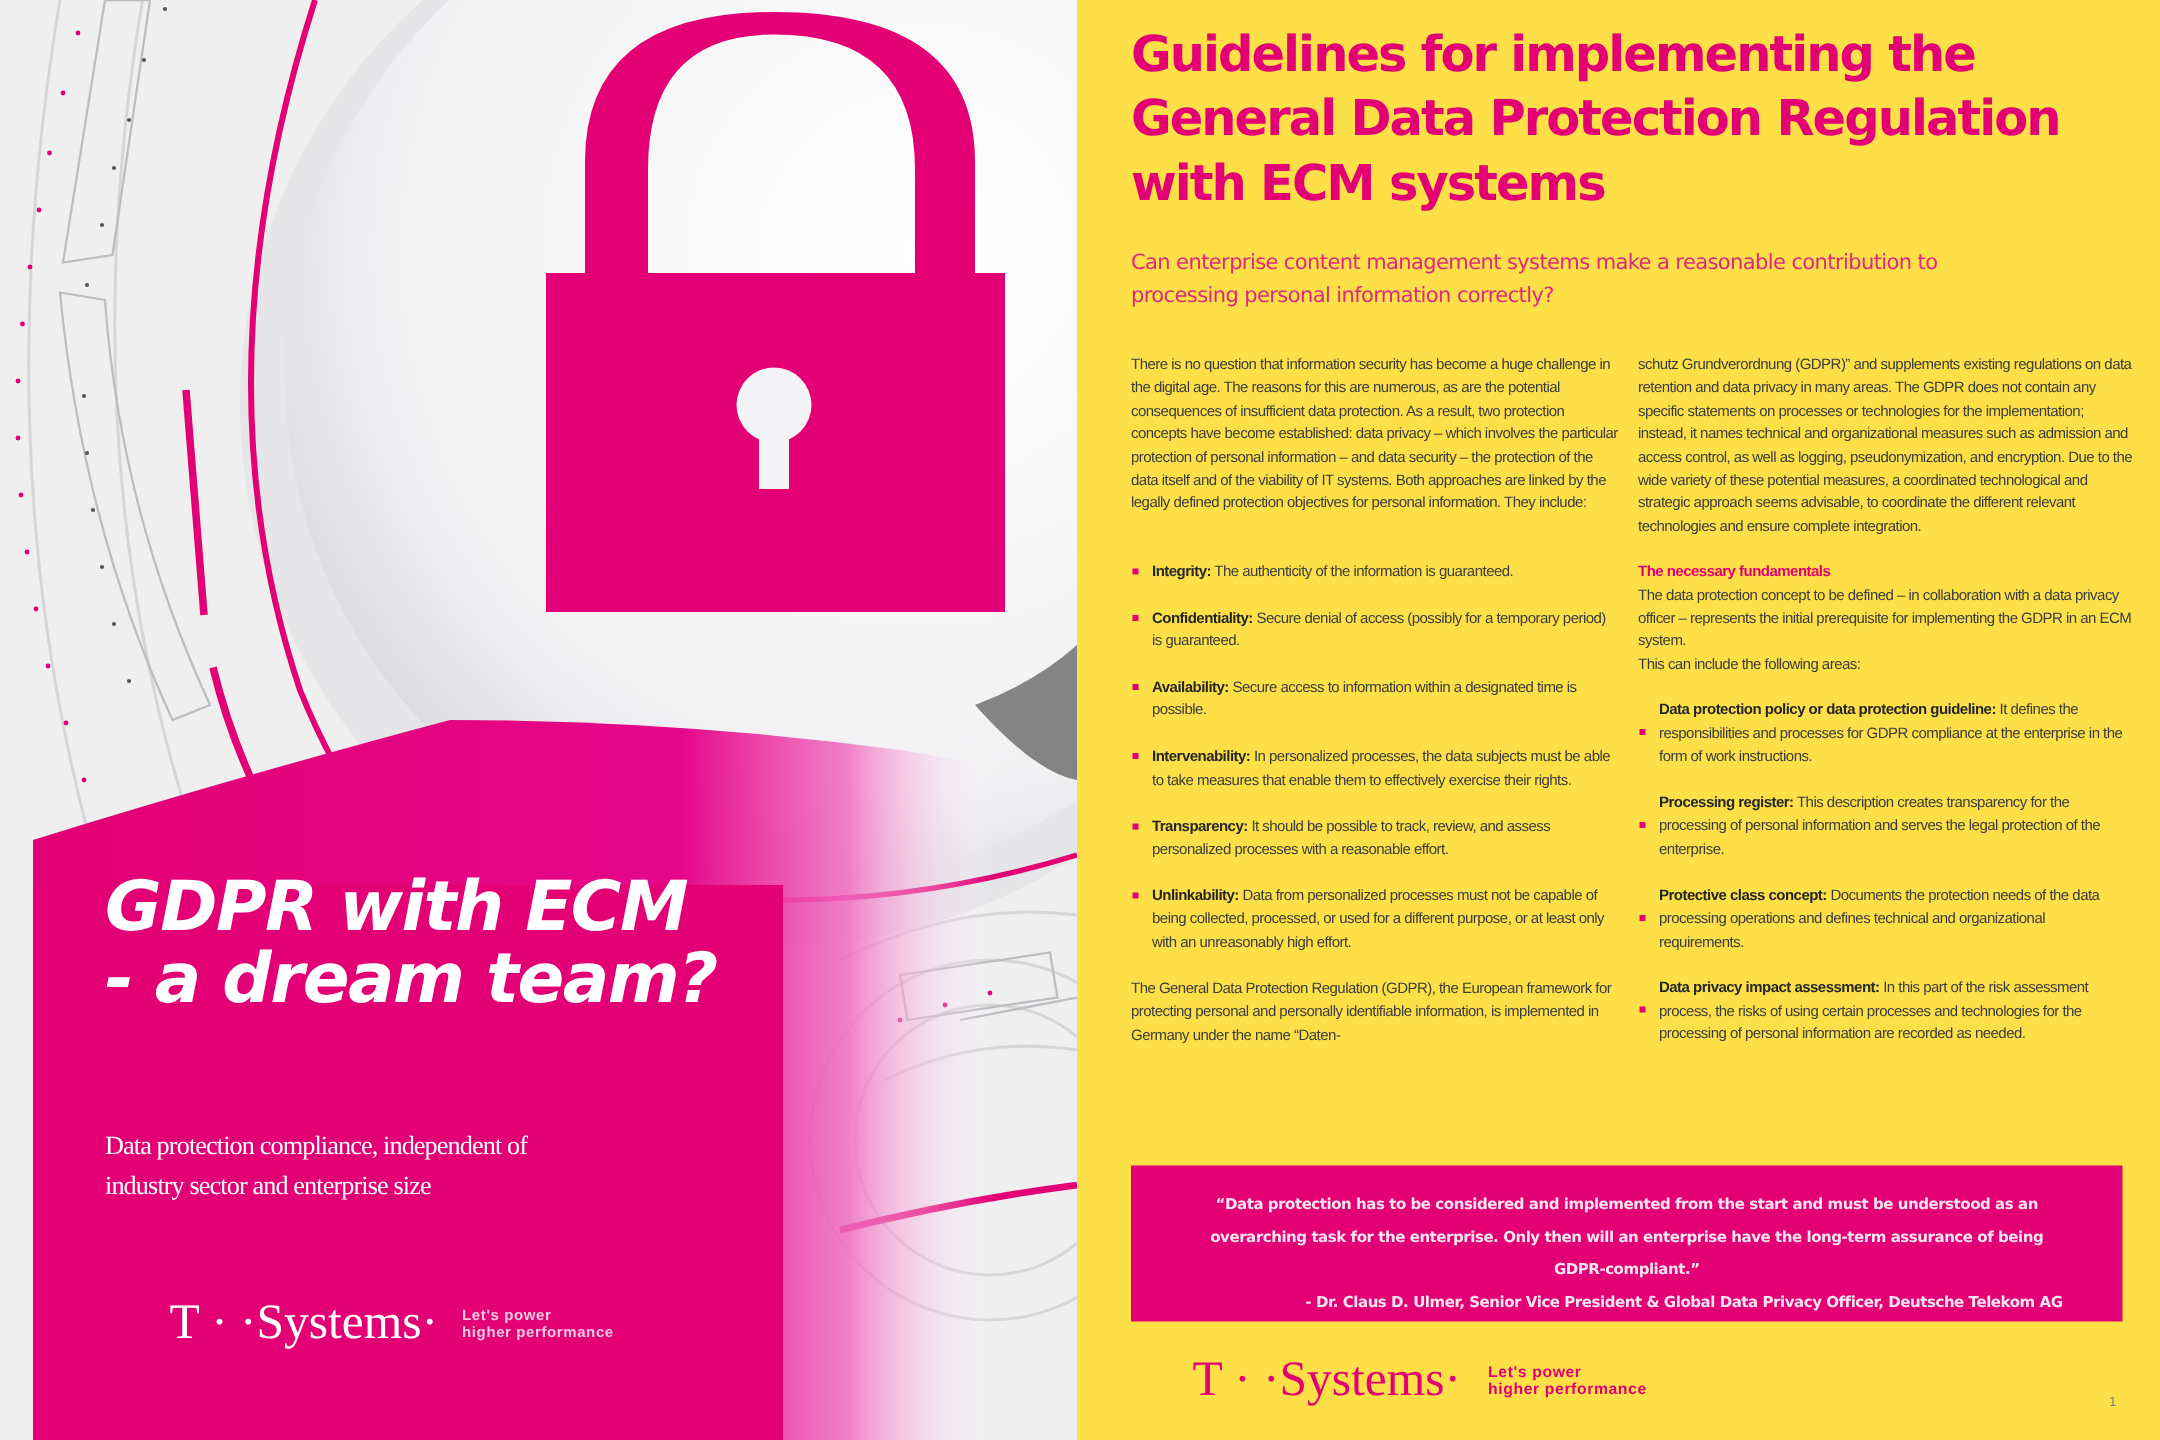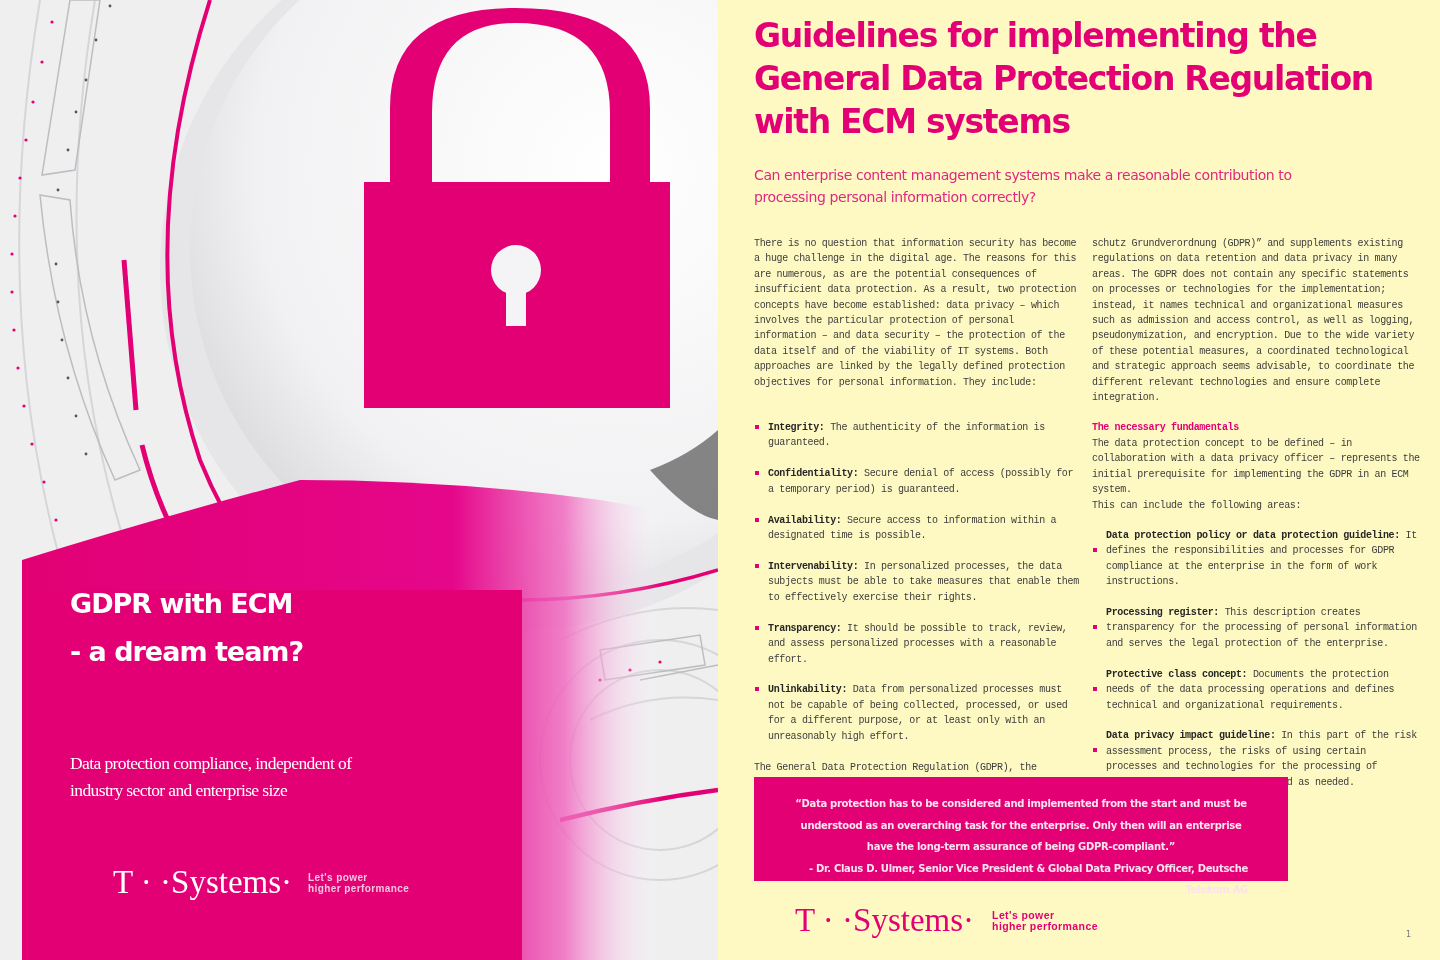--- a/index.html
+++ b/index.html
@@ -8,21 +8,21 @@
 
   
   .cover {
     position: absolute; left: 0; top: 0; width: 718px; height: 960px;
     background: #efeff0; overflow: hidden;
   }
   .cover .bg-svg { position: absolute; left: 0; top: 0; }
   .cover-title {
     position: absolute; left: 70px; top: 580px; color: #ffffff;
     font-family: "DejaVu Sans", sans-serif; font-weight: bold;
-    font-size: 27px; line-height: 48px; letter-spacing: -1px;
+    font-size: 46px; line-height: 48px; letter-spacing: -1px; font-style: italic;
   }
   .cover-subtitle {
     position: absolute; left: 70px; top: 750px; color: #ffffff;
     font-family: Liberation Serif, serif;
     font-size: 17.5px; line-height: 27px; letter-spacing: -0.6px; width: 320px;
   }
   .logo { position: absolute; display: flex; align-items: center; }
   .logo .logo-mark {
     font-family: "Liberation Serif", serif; font-size: 33px; line-height: 1;
     letter-spacing: 0;
@@ -31,35 +31,35 @@
   .logo .logo-tag {
     font-family: "Liberation Sans", sans-serif; font-size: 10px; line-height: 11px;
     margin-left: 16px; letter-spacing: 0.4px; font-weight: bold;
   }
   .cover .logo { left: 70px; top: 866px; color: #ffffff; }
   .cover .logo .logo-tag { color: #f5c6e0; }
 
   
   .page {
     position: absolute; left: 718px; top: 0; width: 722px; height: 960px;
-    background: #fef9c3;
+    background: #fde047;
   }
   .page-title {
     position: absolute; left: 36px; top: 14px; width: 660px;
     color: #e20074; font-family: "DejaVu Sans", sans-serif; font-weight: bold;
     font-size: 33px; line-height: 43px; letter-spacing: -1.3px;
   }
   .page-lead {
     position: absolute; left: 36px; top: 164px; width: 560px;
     color: #e0277f; font-family: "DejaVu Sans", sans-serif;
     font-size: 14px; line-height: 22px; letter-spacing: -0.4px;
   }
   .col {
     position: absolute; top: 236px; width: 325px;
-    color: #3c3c3c; font-family: Liberation Mono, monospace;
+    color: #3c3c3c; font-family: Liberation Sans, sans-serif;
     font-size: 10px; line-height: 15.4px; letter-spacing: -0.35px;
   }
   .col-left { left: 36px; }
   .col-right { left: 374px; width: 330px; }
   .col p { margin: 0; }
   .bullets { list-style: none; margin-top: 30px; }
   .bullets li { position: relative; padding-left: 14px; margin-bottom: 15.5px; }
   .bullets li .sq {
     position: absolute; left: 1px; top: 5px; width: 4px; height: 4px; background: #e20074;
   }
@@ -69,21 +69,21 @@
     color: #e20074; font-weight: bold; margin-top: 15px;
   }
   .rbullets { list-style: none; margin-top: 15px; }
   .rbullets li { position: relative; padding-left: 14px; margin-bottom: 15.5px; }
   .rbullets li .sq {
     position: absolute; left: 1px; top: 20px; width: 4px; height: 4px; background: #e20074;
   }
   .rbullets b { color: #262626; }
 
   .quote-box {
-    position: absolute; left: 36px; top: 777px; width: 534px; height: 104px;
+    position: absolute; left: 36px; top: 777px; width: 661px; height: 104px;
     background: #e20074; color: #fbe3ef;
     font-family: "DejaVu Sans", sans-serif; font-weight: bold;
     font-size: 10px; line-height: 21.5px; letter-spacing: -0.3px;
     padding: 16px 40px 0 40px; text-align: center;
   }
   .quote-box .quote-author { display: block; text-align: right; padding-right: 0; margin-right: 0; }
 
   .page .logo { left: 34px; top: 904px; color: #e20074; }
   .page .logo .logo-tag { color: #e20074; font-size: 10.5px; margin-left: 18px; }
   .page-number {
@@ -227,21 +227,21 @@
 
   <div class="col col-right">
     <p>schutz Grundverordnung (GDPR)” and supplements existing regulations on data retention and data privacy in many areas. The GDPR does not contain any specific statements on processes or technologies for the implementation; instead, it names technical and organizational measures such as admission and access control, as well as logging, pseudonymization, and encryption. Due to the wide variety of these potential measures, a coordinated technological and strategic approach seems advisable, to coordinate the different relevant technologies and ensure complete integration.</p>
     <div class="section-head">The necessary fundamentals</div>
     <p>The data protection concept to be defined – in collaboration with a data privacy officer – represents the initial prerequisite for implementing the GDPR in an ECM system.</p>
     <p>This can include the following areas:</p>
     <ul class="rbullets">
       <li><span class="sq"></span><b>Data protection policy or data protection guideline:</b><span> It defines the responsibilities and processes for GDPR compliance at the enterprise in the form of work instructions.</span></li>
       <li><span class="sq"></span><b>Processing register:</b><span> This description creates transparency for the processing of personal information and serves the legal protection of the enterprise.</span></li>
       <li><span class="sq"></span><b>Protective class concept:</b><span> Documents the protection needs of the data processing operations and defines technical and organizational requirements.</span></li>
-      <li><span class="sq"></span><b>Data privacy impact guideline:</b><span> In this part of the risk assessment process, the risks of using certain processes and technologies for the processing of personal information are recorded as needed.</span></li>
+      <li><span class="sq"></span><b>Data privacy impact assessment:</b><span> In this part of the risk assessment process, the risks of using certain processes and technologies for the processing of personal information are recorded as needed.</span></li>
     </ul>
   </div>
 
   <div class="quote-box">
     <span>“Data protection has to be considered and implemented from the start and must be understood as an overarching task for the enterprise. Only then will an enterprise have the long-term assurance of being GDPR-compliant.”</span>
     <span class="quote-author">- Dr. Claus D. Ulmer, Senior Vice President &amp; Global Data Privacy Officer, Deutsche Telekom AG</span>
   </div>
 
   <div class="logo">
     <span class="logo-mark">T · ·Systems·</span>

